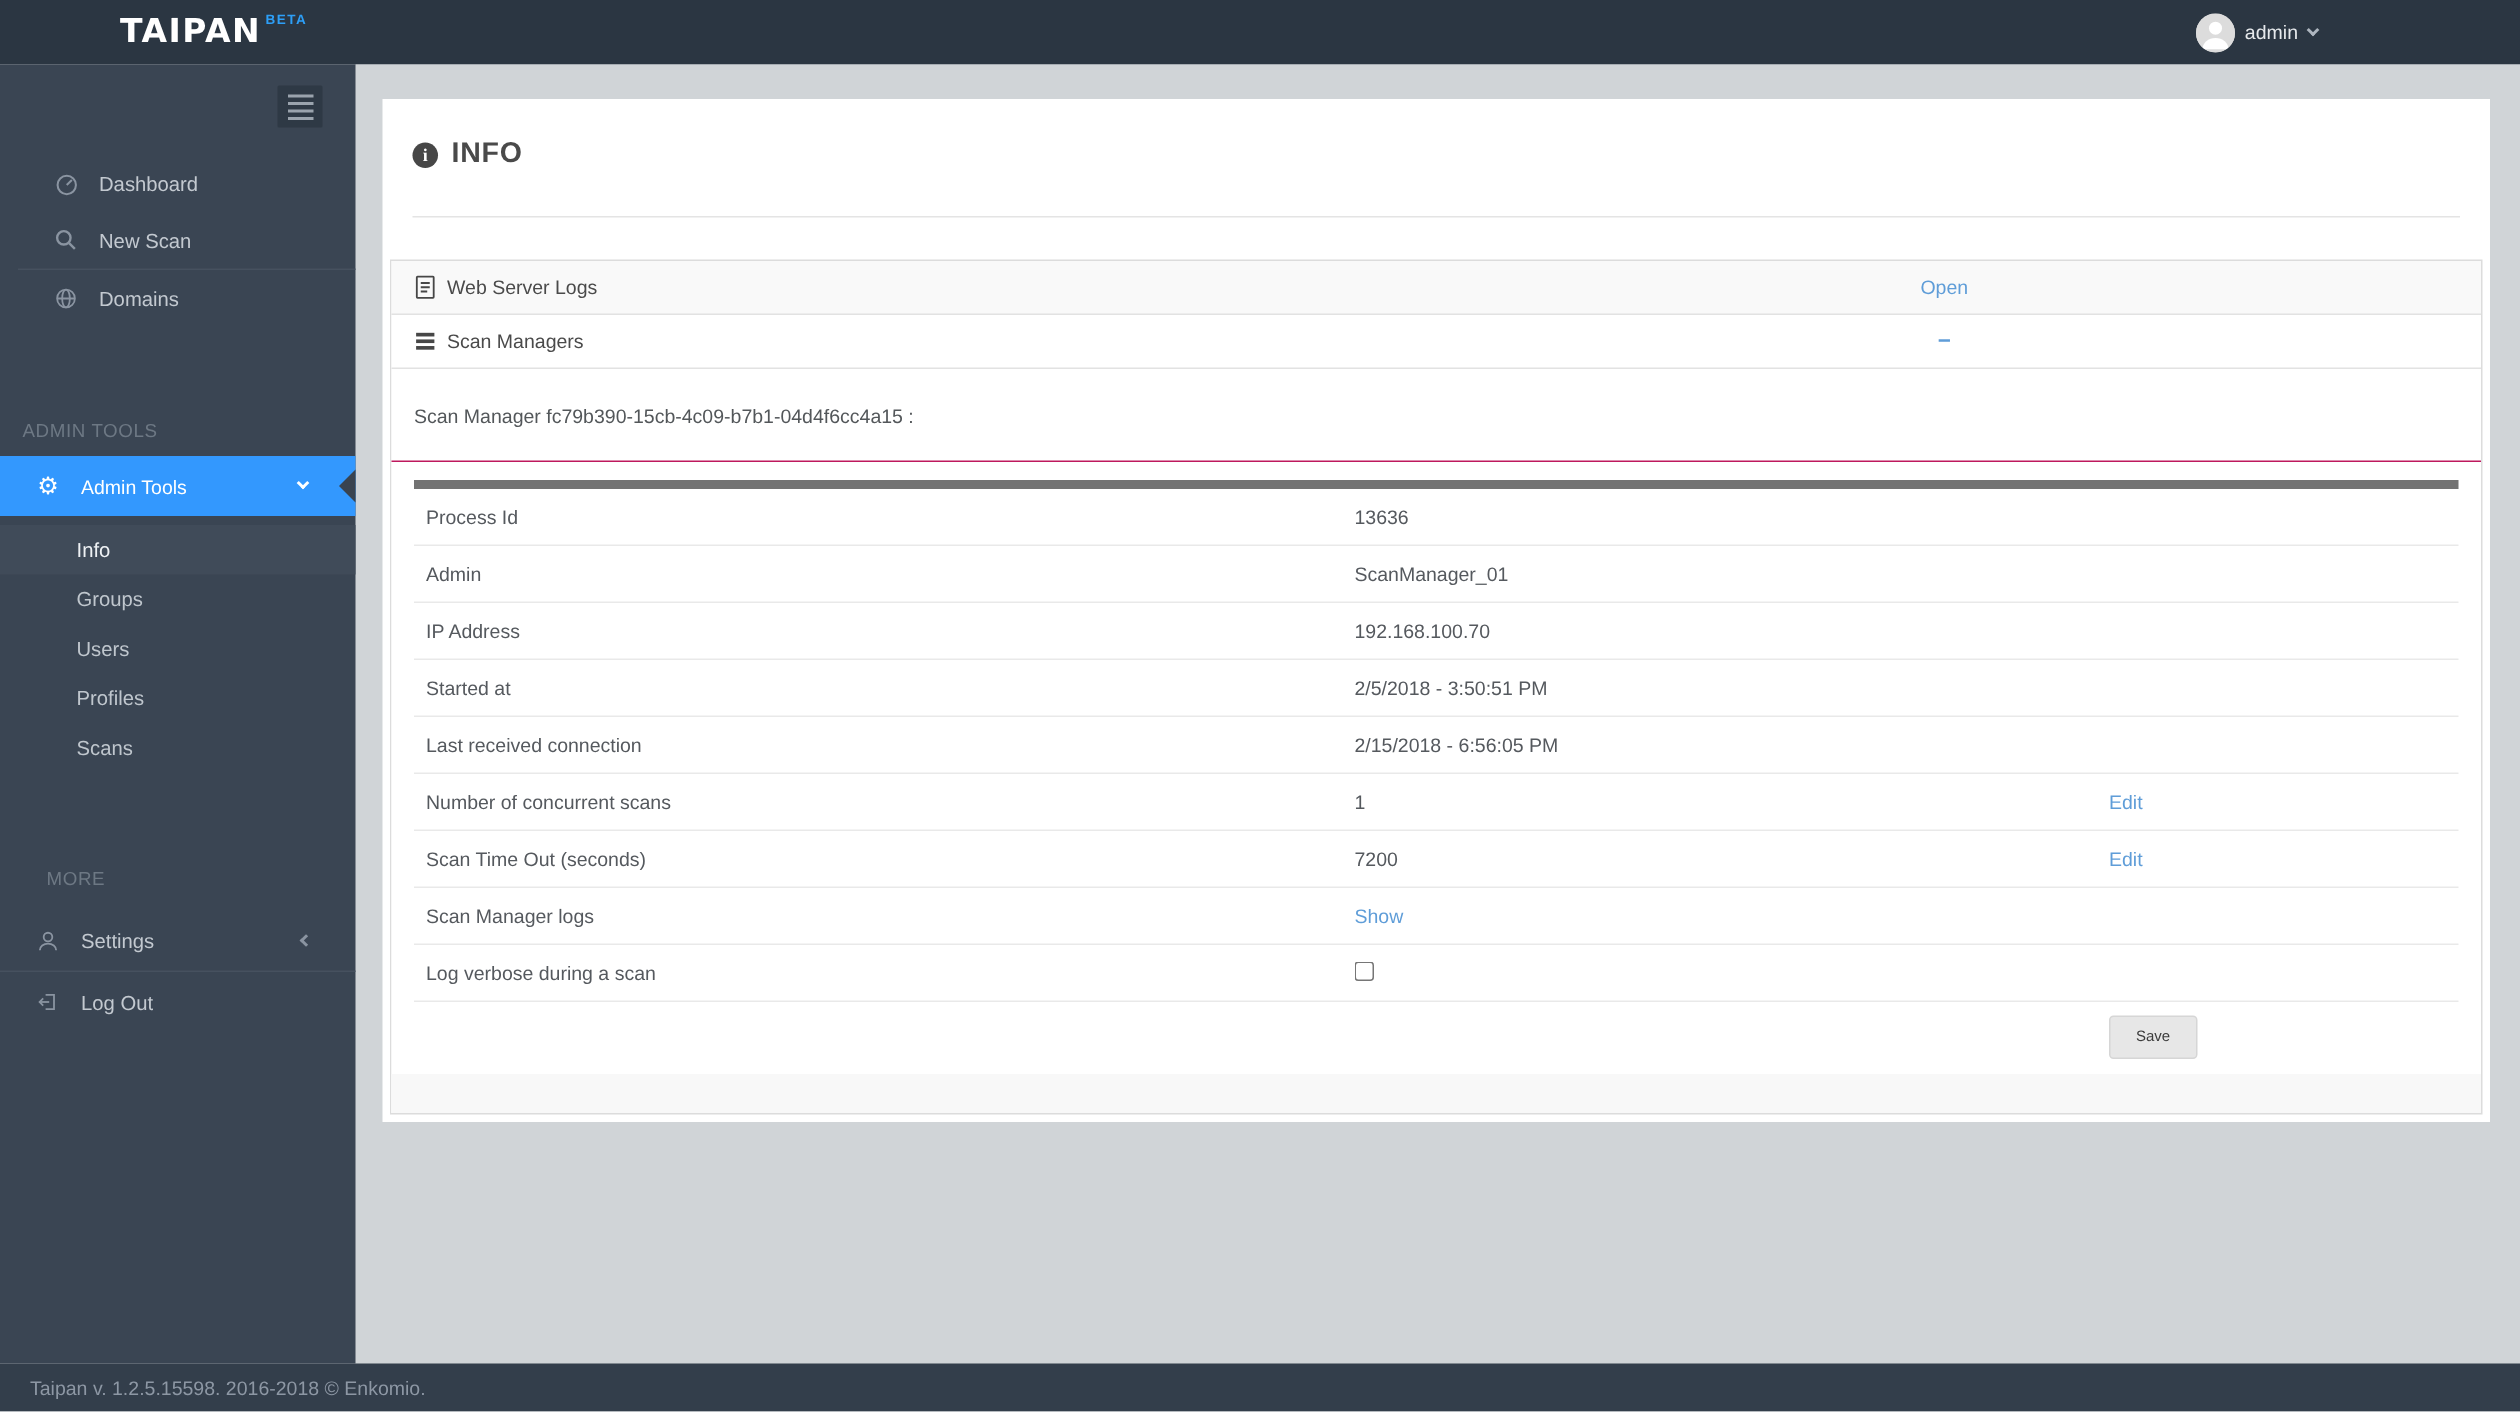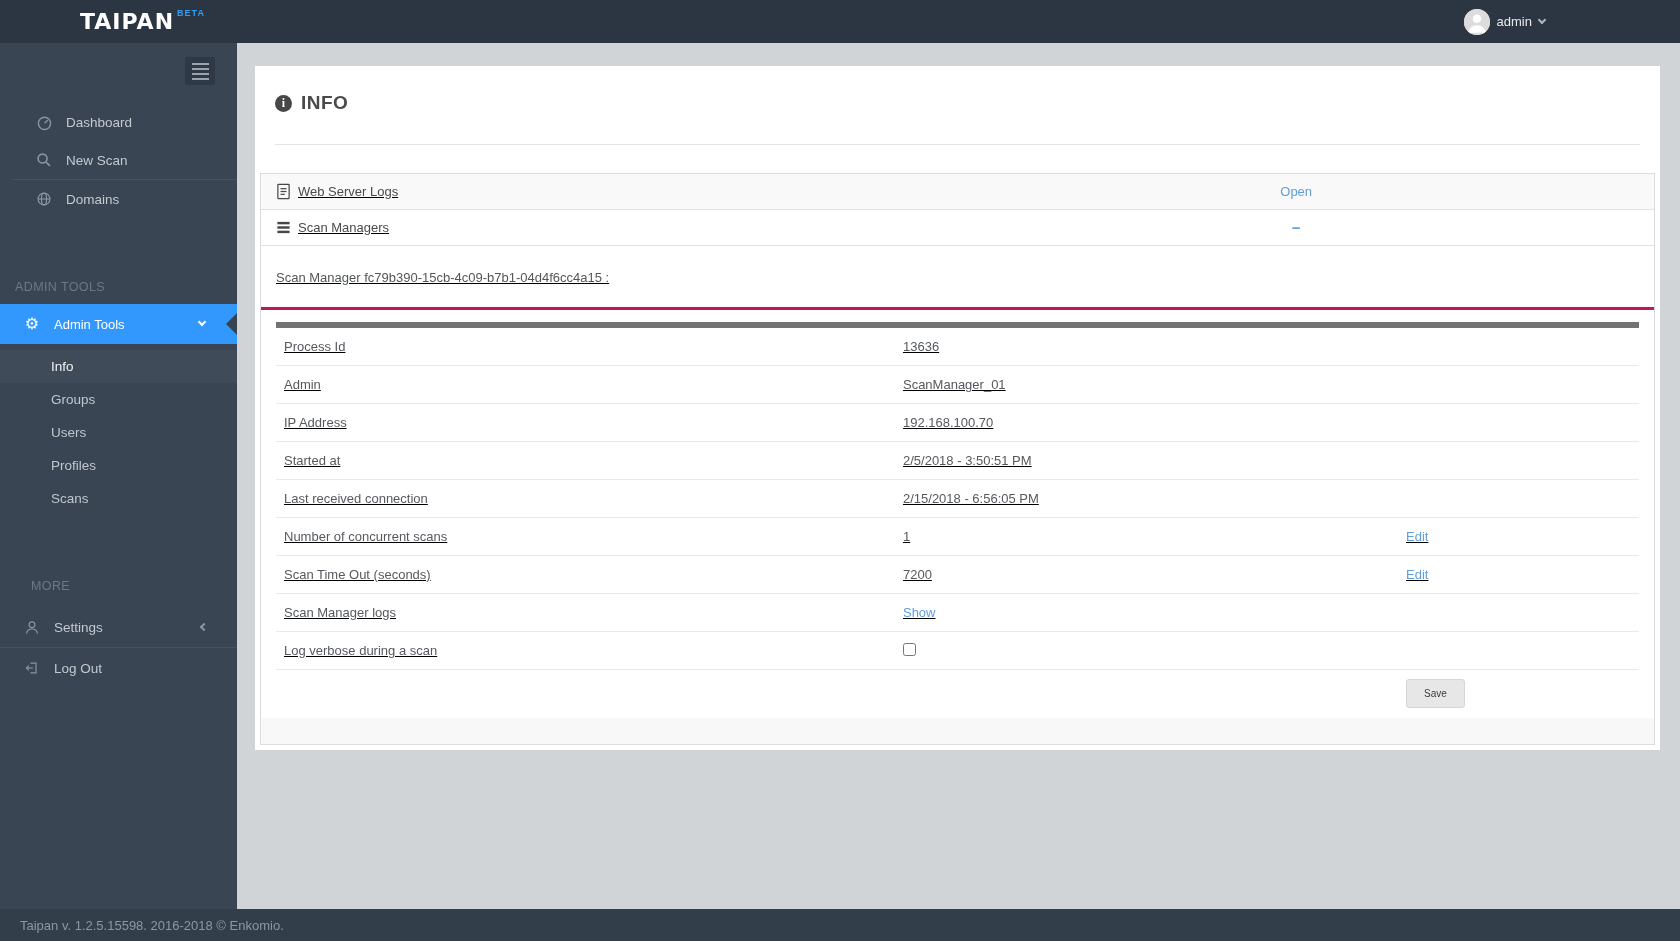--- a/index.html
+++ b/index.html
@@ -47,33 +47,33 @@
 
   
   .content { flex:1 1 auto; background:#d0d4d7; padding:23px 20px 0 18px; overflow:hidden; }
   .card { background:#fff; width:1405px; padding:26px 0 5px 0; }
   .card-header { display:flex; align-items:center; gap:9px; padding:0 20px; }
   .info-icon { width:17px; height:17px; border-radius:50%; background:#474747; color:#fff; display:flex; align-items:center; justify-content:center; font-family:"Liberation Serif",serif; font-weight:bold; font-size:12px; flex:0 0 auto; }
   .page-title { font-size:19px; font-weight:bold; color:#4a4a4a; letter-spacing:0.5px; }
   .card-hr { border:none; border-top:1px solid #e4e4e4; margin:30px 20px 28px 20px; }
 
   
-  .accordion { margin:0 5px; border:1px solid #dcdcdc;text-decoration:underline; }
+  .accordion { margin:0 5px; border:1px solid #dcdcdc; }
   .acc-row { height:36px; display:flex; align-items:center; padding:0 15px; position:relative; }
   .acc-row-1 { background:#f9f9f9; border-bottom:1px solid #e2e2e2; }
   .acc-row-2 { background:#fff; border-bottom:1px solid #e2e2e2; }
   .acc-icon { margin-right:7px; display:flex; align-items:center; color:#474747; }
   .acc-label { color:#4a4a4a; font-size:13px; }
   .acc-action { position:absolute; left:71.8%; width:70px; text-align:center; }
   .link { color:#5f9dd8; text-decoration:none; cursor:pointer; }
   .minus-link { font-weight:bold; font-size:15px; }
 
   
   .expanded { background:#fff; }
-  .exp-heading { padding:24px 15px 22px 15px; color:#53575a; border-bottom:3px solid #be185d; }
+  .exp-heading { padding:24px 15px 22px 15px; color:#53575a; border-bottom:1px solid #be185d; }
   .dtable { margin:12px 15px 0 15px; border-top:6px solid #737373; }
   .trow { display:flex; align-items:center; height:38px; border-bottom:1px solid #e9e9e9; }
   .tlabel { width:46%; padding-left:8px; color:#55595e; }
   .tvalue { flex:1; color:#55595e; }
   .taction { width:235px; padding-left:2px; }
   .trow-save { display:flex; align-items:center; height:46px; }
   .btn-save { background:#e7e7e7; border:1px solid #d6d6d6; border-radius:3px; color:#3c3c3c; font-family:"Liberation Sans",sans-serif; font-size:10px; padding:8px 17px; cursor:pointer; }
   .bottom-strip { height:26px; background:#f8f8f8; margin-top:2px; }
   input[type="checkbox"] { width:13px; height:13px; cursor:pointer; }
 

